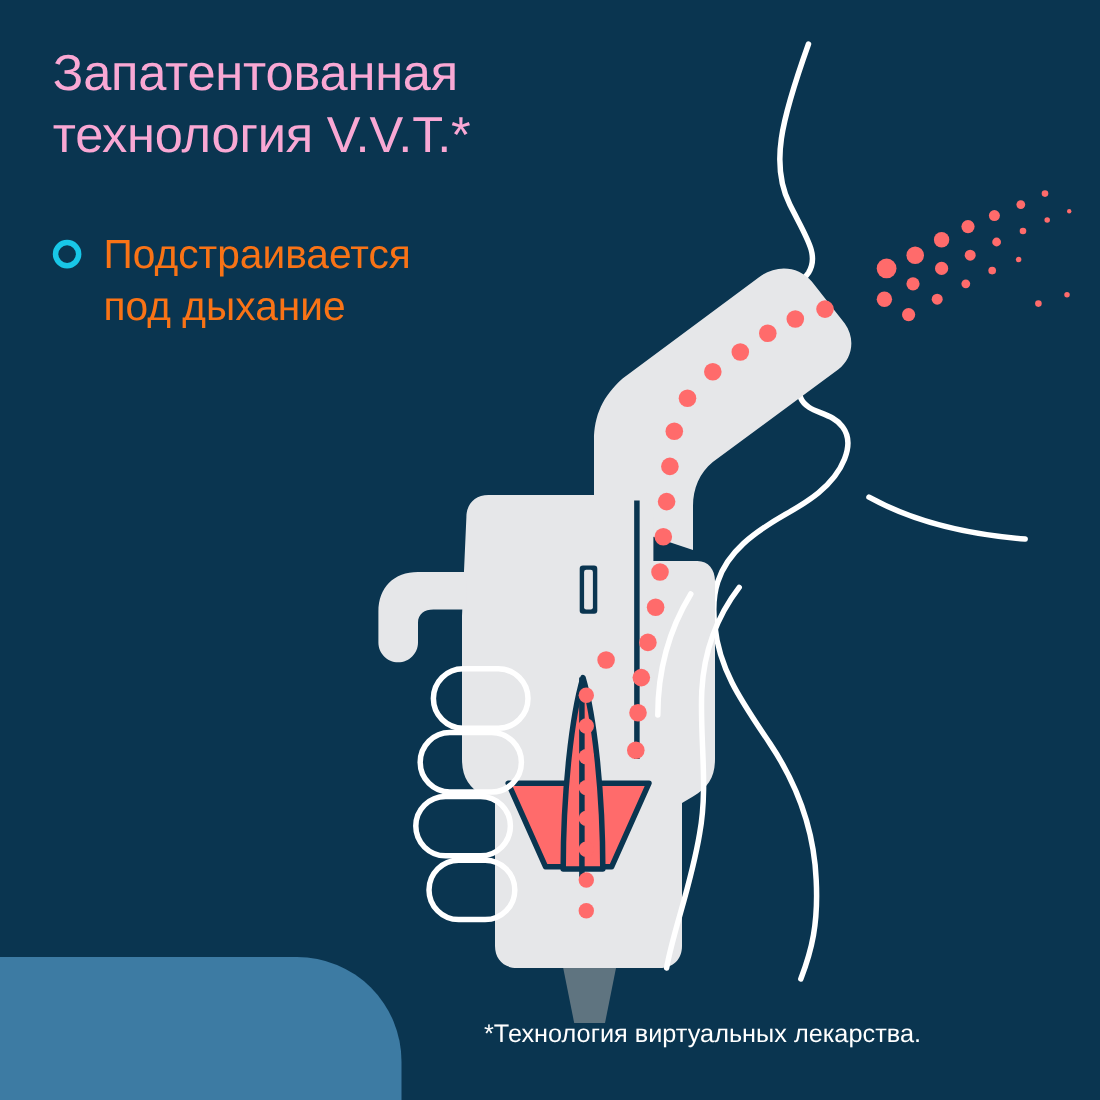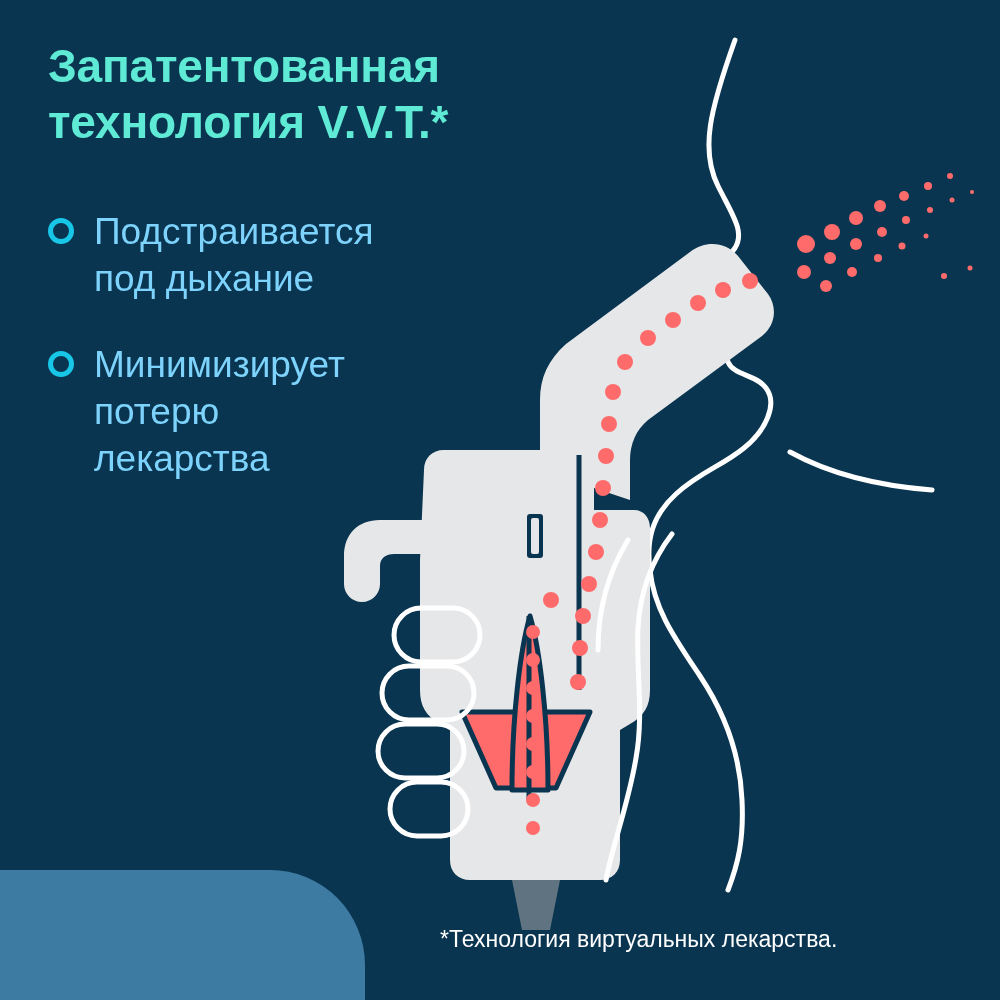--- a/index.html
+++ b/index.html
@@ -27,23 +27,23 @@
     left: 0;
     top: 0;
     width: 1000px;
     height: 1000px;
   }
   .headline {
     position: absolute;
     left: 48px;
     top: 38px;
     width: 600px;
-    color: #5eead4;
+    color: #f9a8d4;
     font-size: 46px;
-    font-weight: bold;
+    font-weight: normal;
     line-height: 1.22;
     letter-spacing: -0.2px;
     white-space: pre-line;
   }
   .bullets {
     position: absolute;
     left: 48px;
     top: 208px;
     width: 470px;
   }
@@ -56,21 +56,21 @@
     flex: 0 0 auto;
     width: 26px;
     height: 26px;
     border-radius: 50%;
     border: 5px solid #18c7e8;
     box-sizing: border-box;
     margin-top: 10px;
     margin-right: 20px;
   }
   .bullet-text {
-    color: #7dd3fc;
+    color: #f97316;
     font-size: 37px;
     line-height: 1.28;
     white-space: pre-line;
   }
   .footnote {
     position: absolute;
     left: 440px;
     top: 925px;
     width: 540px;
     color: #ffffff;
@@ -242,23 +242,17 @@
 
   <div class="headline">Запатентованная
 технология V.V.T.*</div>
 
   <div class="bullets">
     <div class="bullet">
       <span class="bullet-marker"></span>
       <span class="bullet-text">Подстраивается
 под дыхание</span>
     </div>
-    <div class="bullet">
-      <span class="bullet-marker"></span>
-      <span class="bullet-text">Минимизирует
-потерю
-лекарства</span>
-    </div>
   </div>
 
   <div class="footnote">*Технология виртуальных лекарства.</div>
 
 </div>
 
 </body></html>

